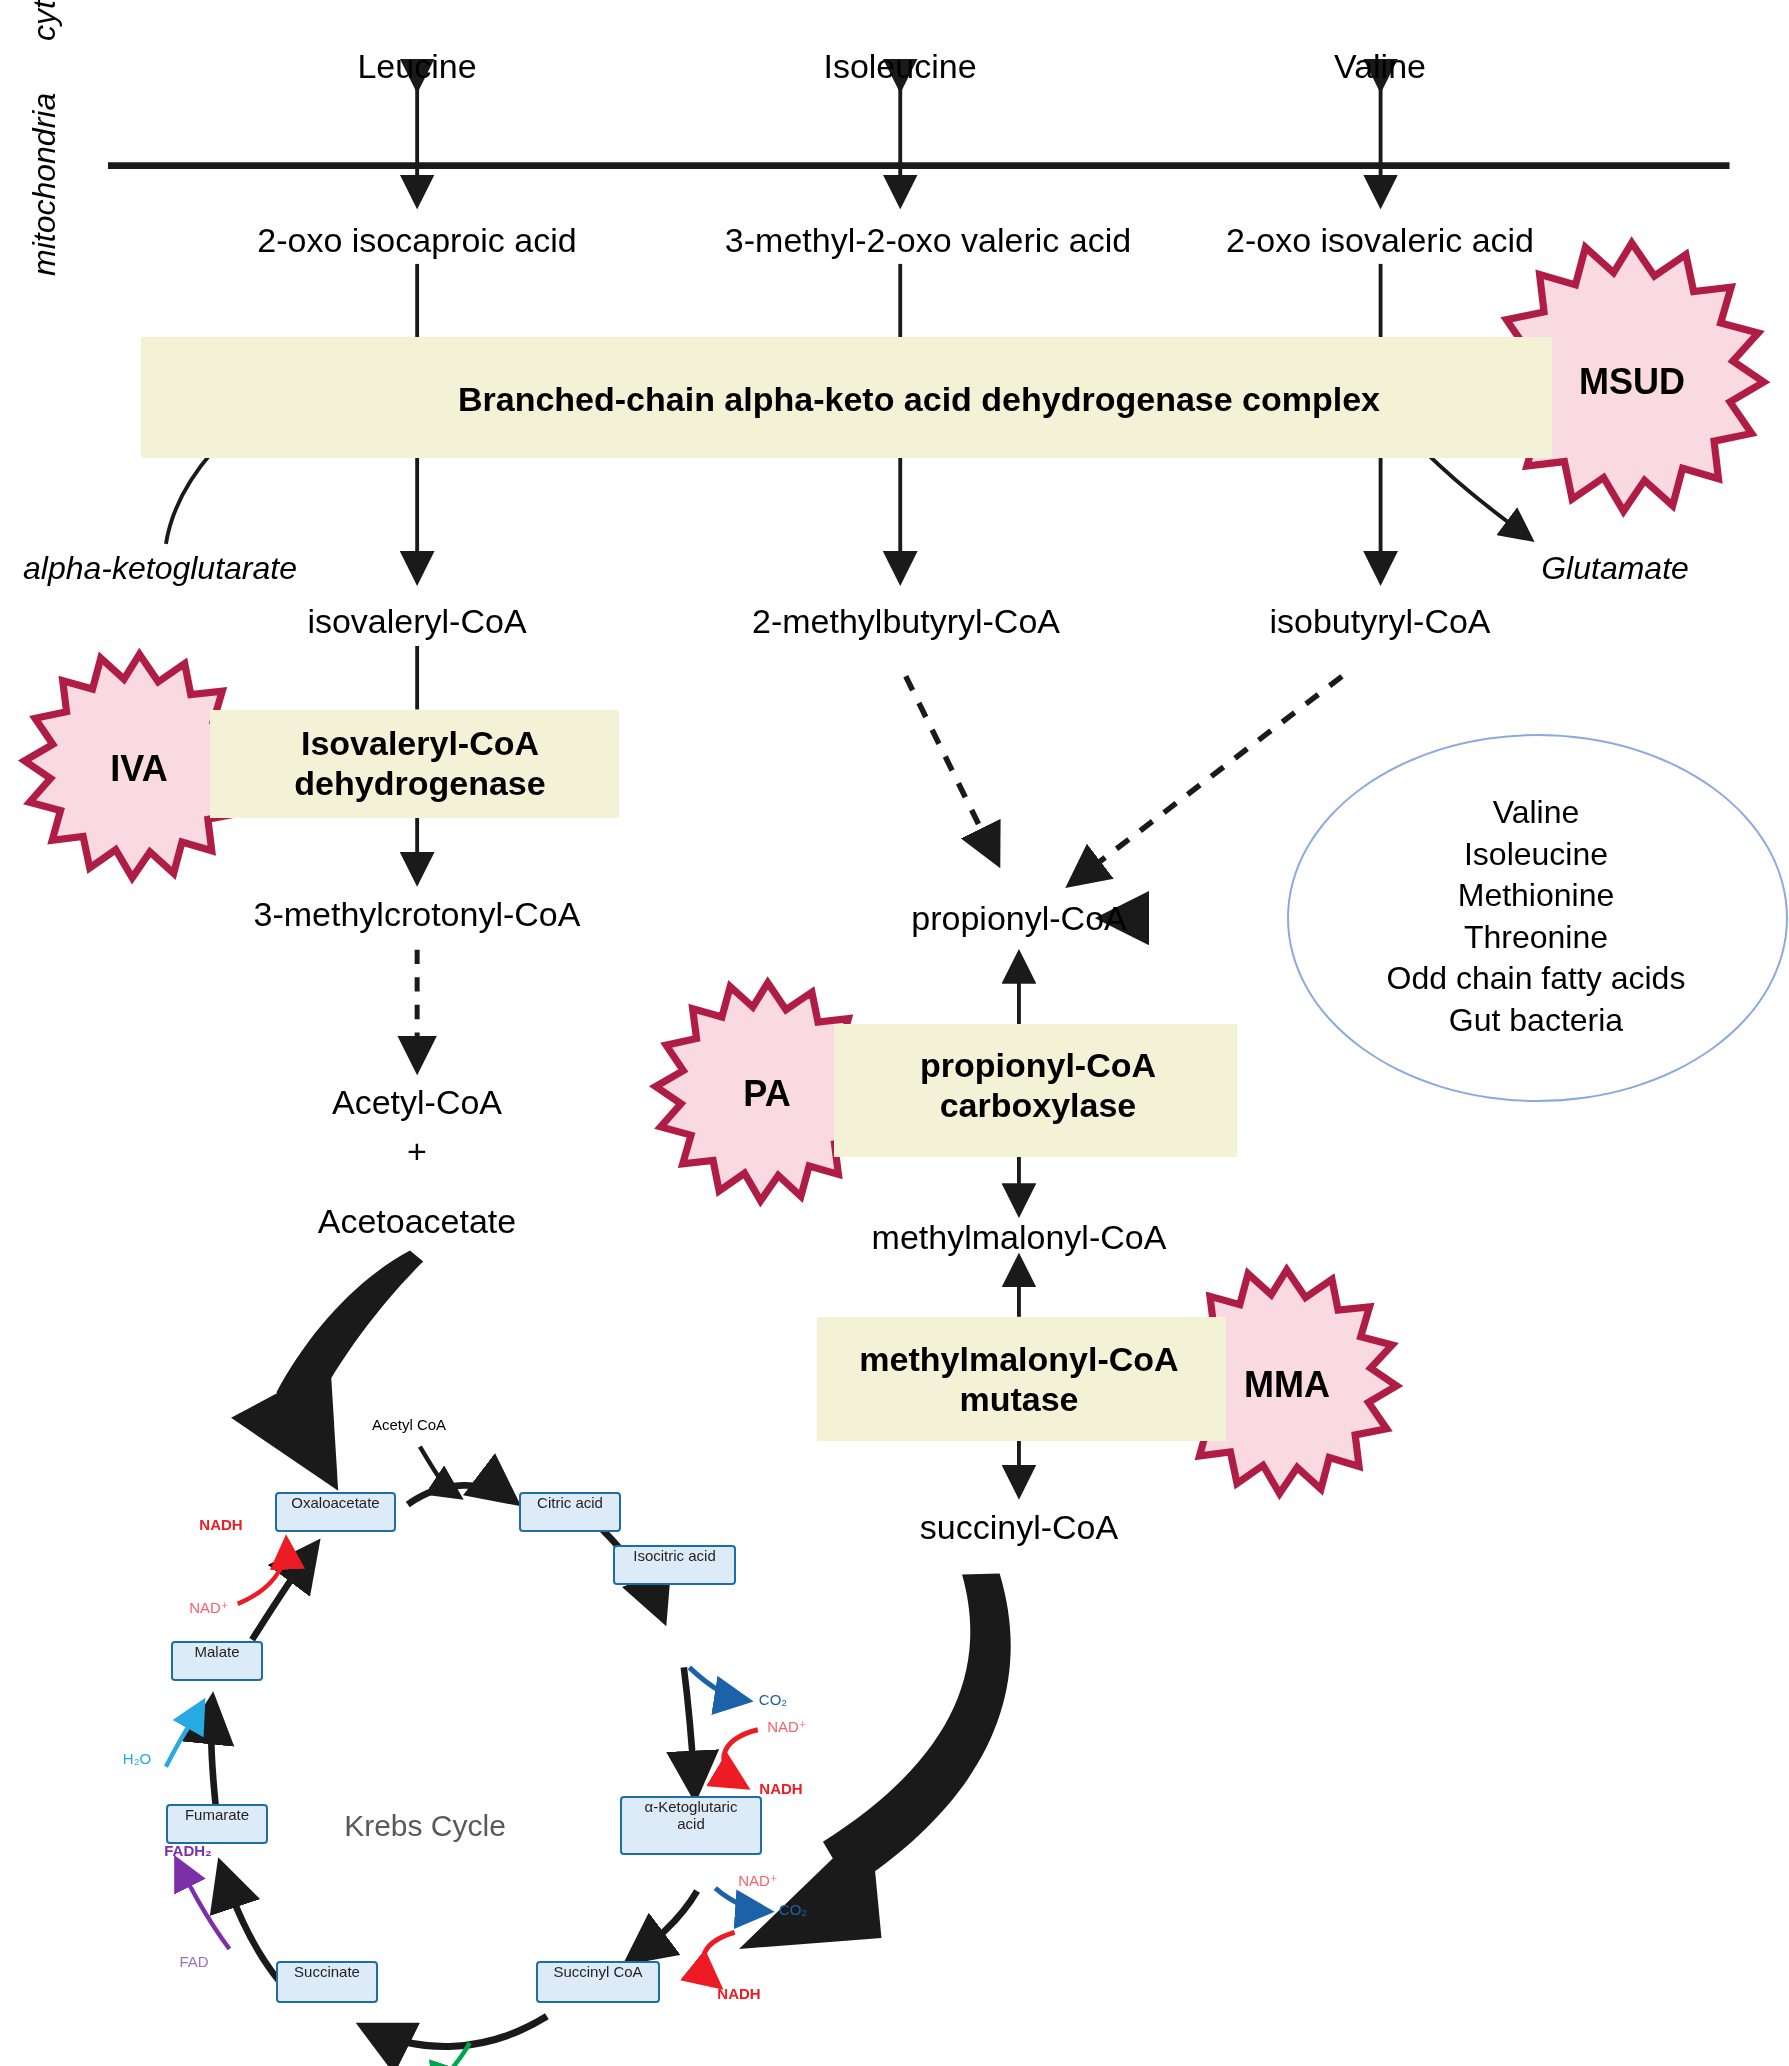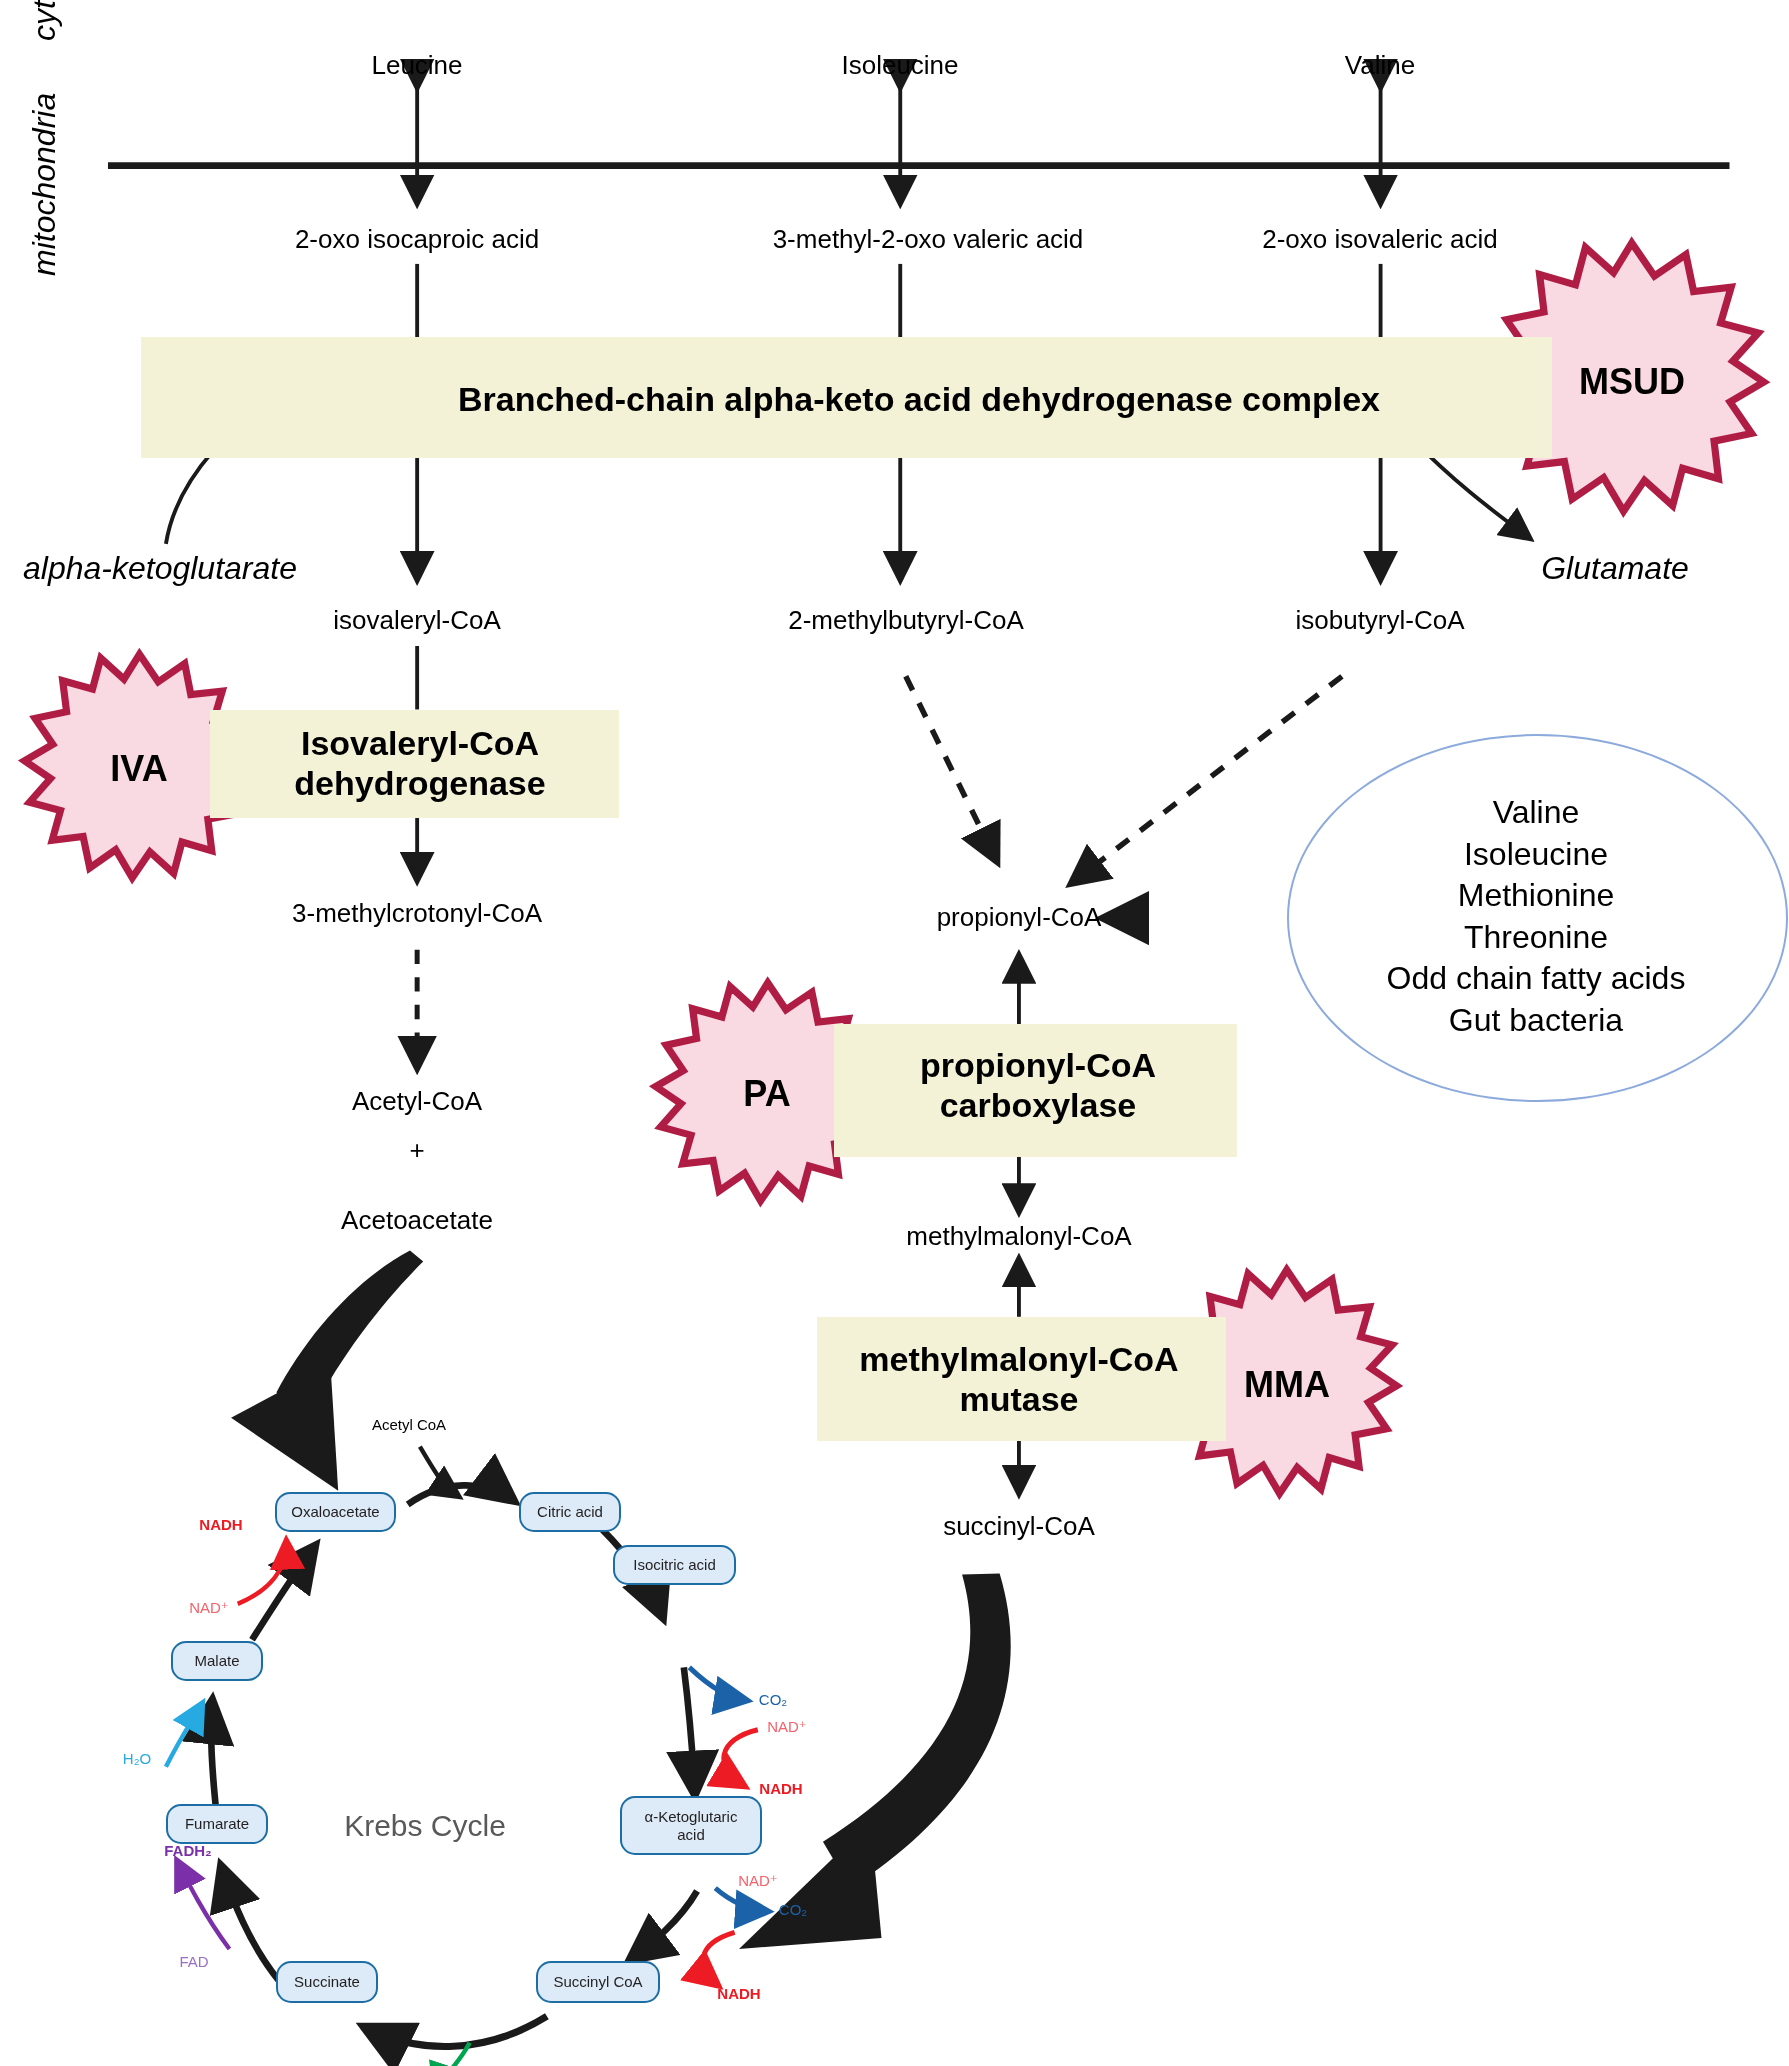--- a/index.html
+++ b/index.html
@@ -2,35 +2,35 @@
 <html style="font-size:8.8px"><head>
 <meta charset="utf-8">
 <title>BCAA Metabolism Pathway</title>
 <style>
   html,body{margin:0;padding:0;background:#ffffff;}
   body{font-family:"Liberation Sans","DejaVu Sans",sans-serif;}
   #stage{position:relative;width:1790px;height:2066px;background:#fff;overflow:hidden;}
   svg#canvas{position:absolute;left:0;top:0;width:1790px;height:2066px;}
 
   .lbl{position:absolute;color:#000;white-space:nowrap;line-height:1.06;}
-  .metab{font-size:26px;font-weight:400;}
+  .metab{font-size:34px;font-weight:400;}
   .enz{font-size:34px;font-weight:700;text-align:center;line-height:1.18;}
   .compartment{font-size:32px;font-style:italic;font-weight:400;}
   .cofactor{font-size:32px;font-style:italic;font-weight:400;}
   .burstlbl{font-size:36px;font-weight:700;text-align:center;}
   .ell-list{font-size:32px;text-align:center;line-height:1.30;}
   .krebs-title{font-size:30px;color:#59595b;font-weight:400;}
   .krebs-node-txt{font-size:15px;color:#231f20;text-align:center;line-height:1.14;}
   .krebs-small{font-size:15px;font-weight:400;}
   .krebs-small.b{font-weight:700;}
   .center{transform:translate(-50%,-50%);}
   .yellowbox{position:absolute;background:#F3F1D6;}
   .ellipse{position:absolute;border:2.8px solid #8CAADC;border-radius:50%;background:#fff;}
-  .krebs-node{position:absolute;background:#DCEBF7;border:2.8px solid #1C6EA4;border-radius:15px;
-              display:flex;align-items:center;justify-content:center;}
+  .krebs-node{position:absolute;background:#DCEBF7;border:2.8px solid #1C6EA4;border-radius:4px;
+              display:flex;align-items:flex-start;justify-content:center;}
 </style>
 </head>
 <body>
 
 <div id="stage">
 
   <svg id="canvas" viewBox="0 0 3241 3742">
     <defs>
       <marker id="ah" markerWidth="9" markerHeight="9" refX="7.4" refY="4.5" orient="auto">
         <path d="M0,0 L9,4.5 L0,9 Z" fill="#1A1A1A"></path>

